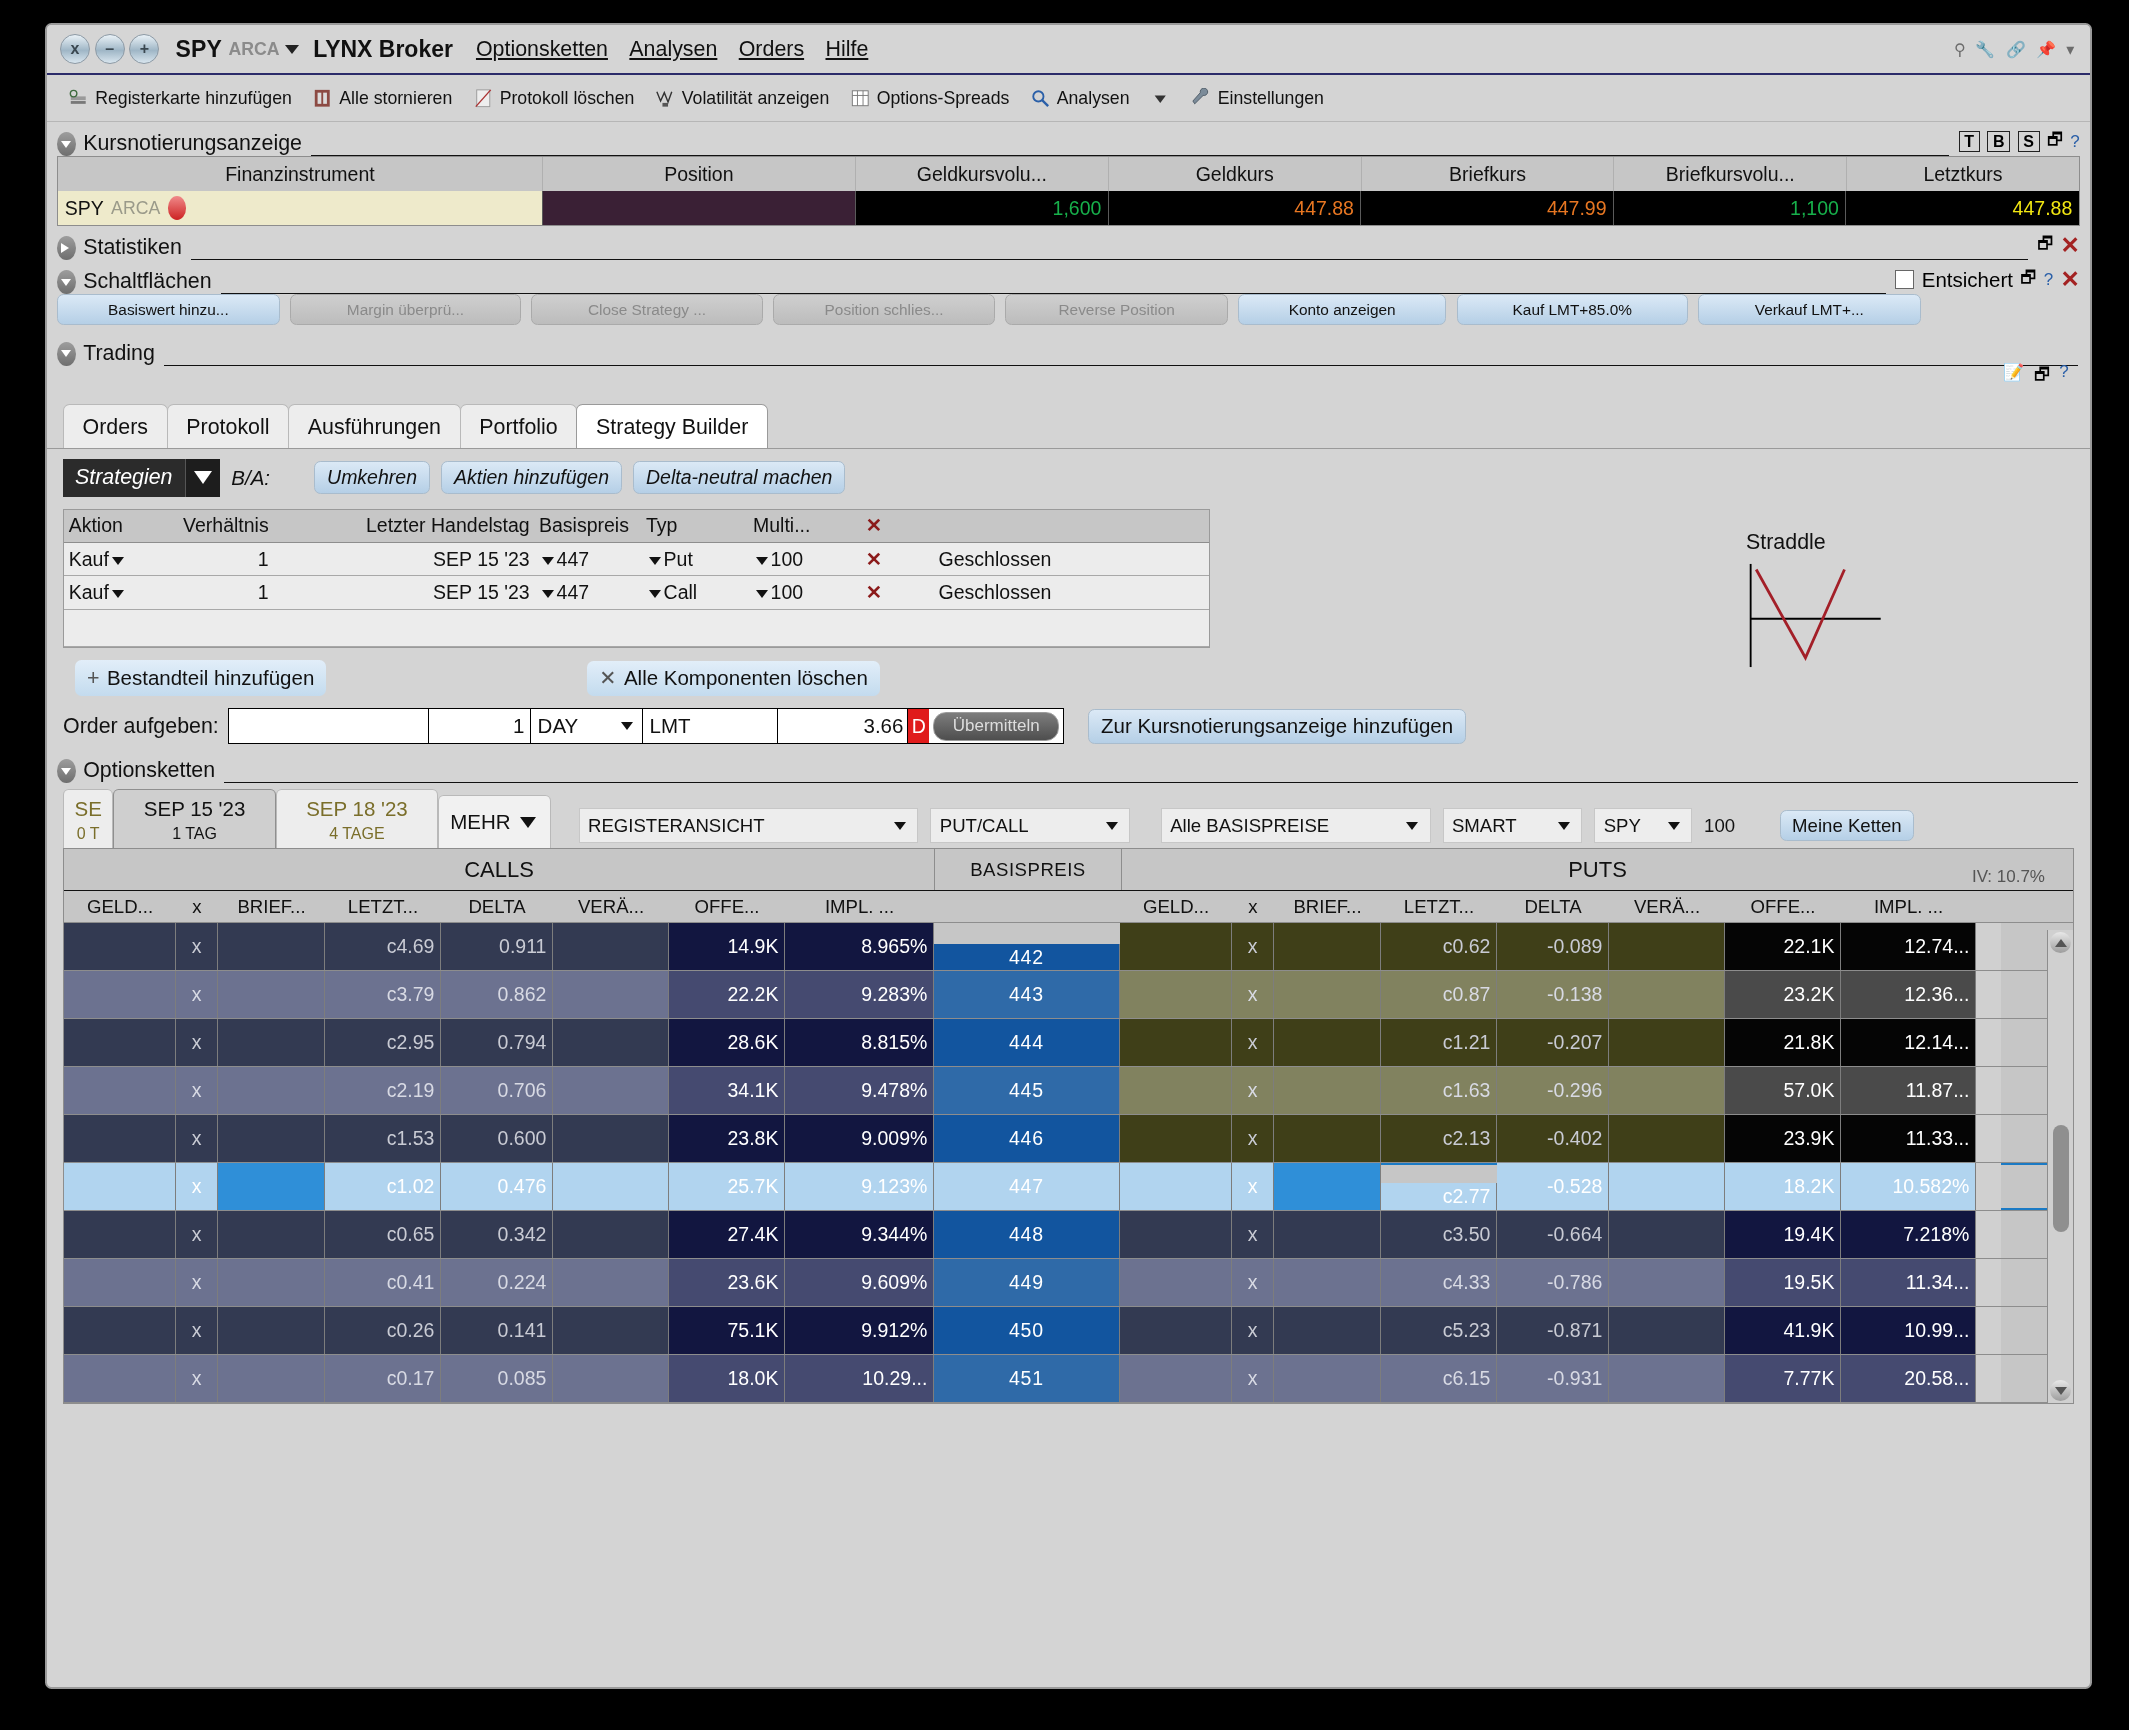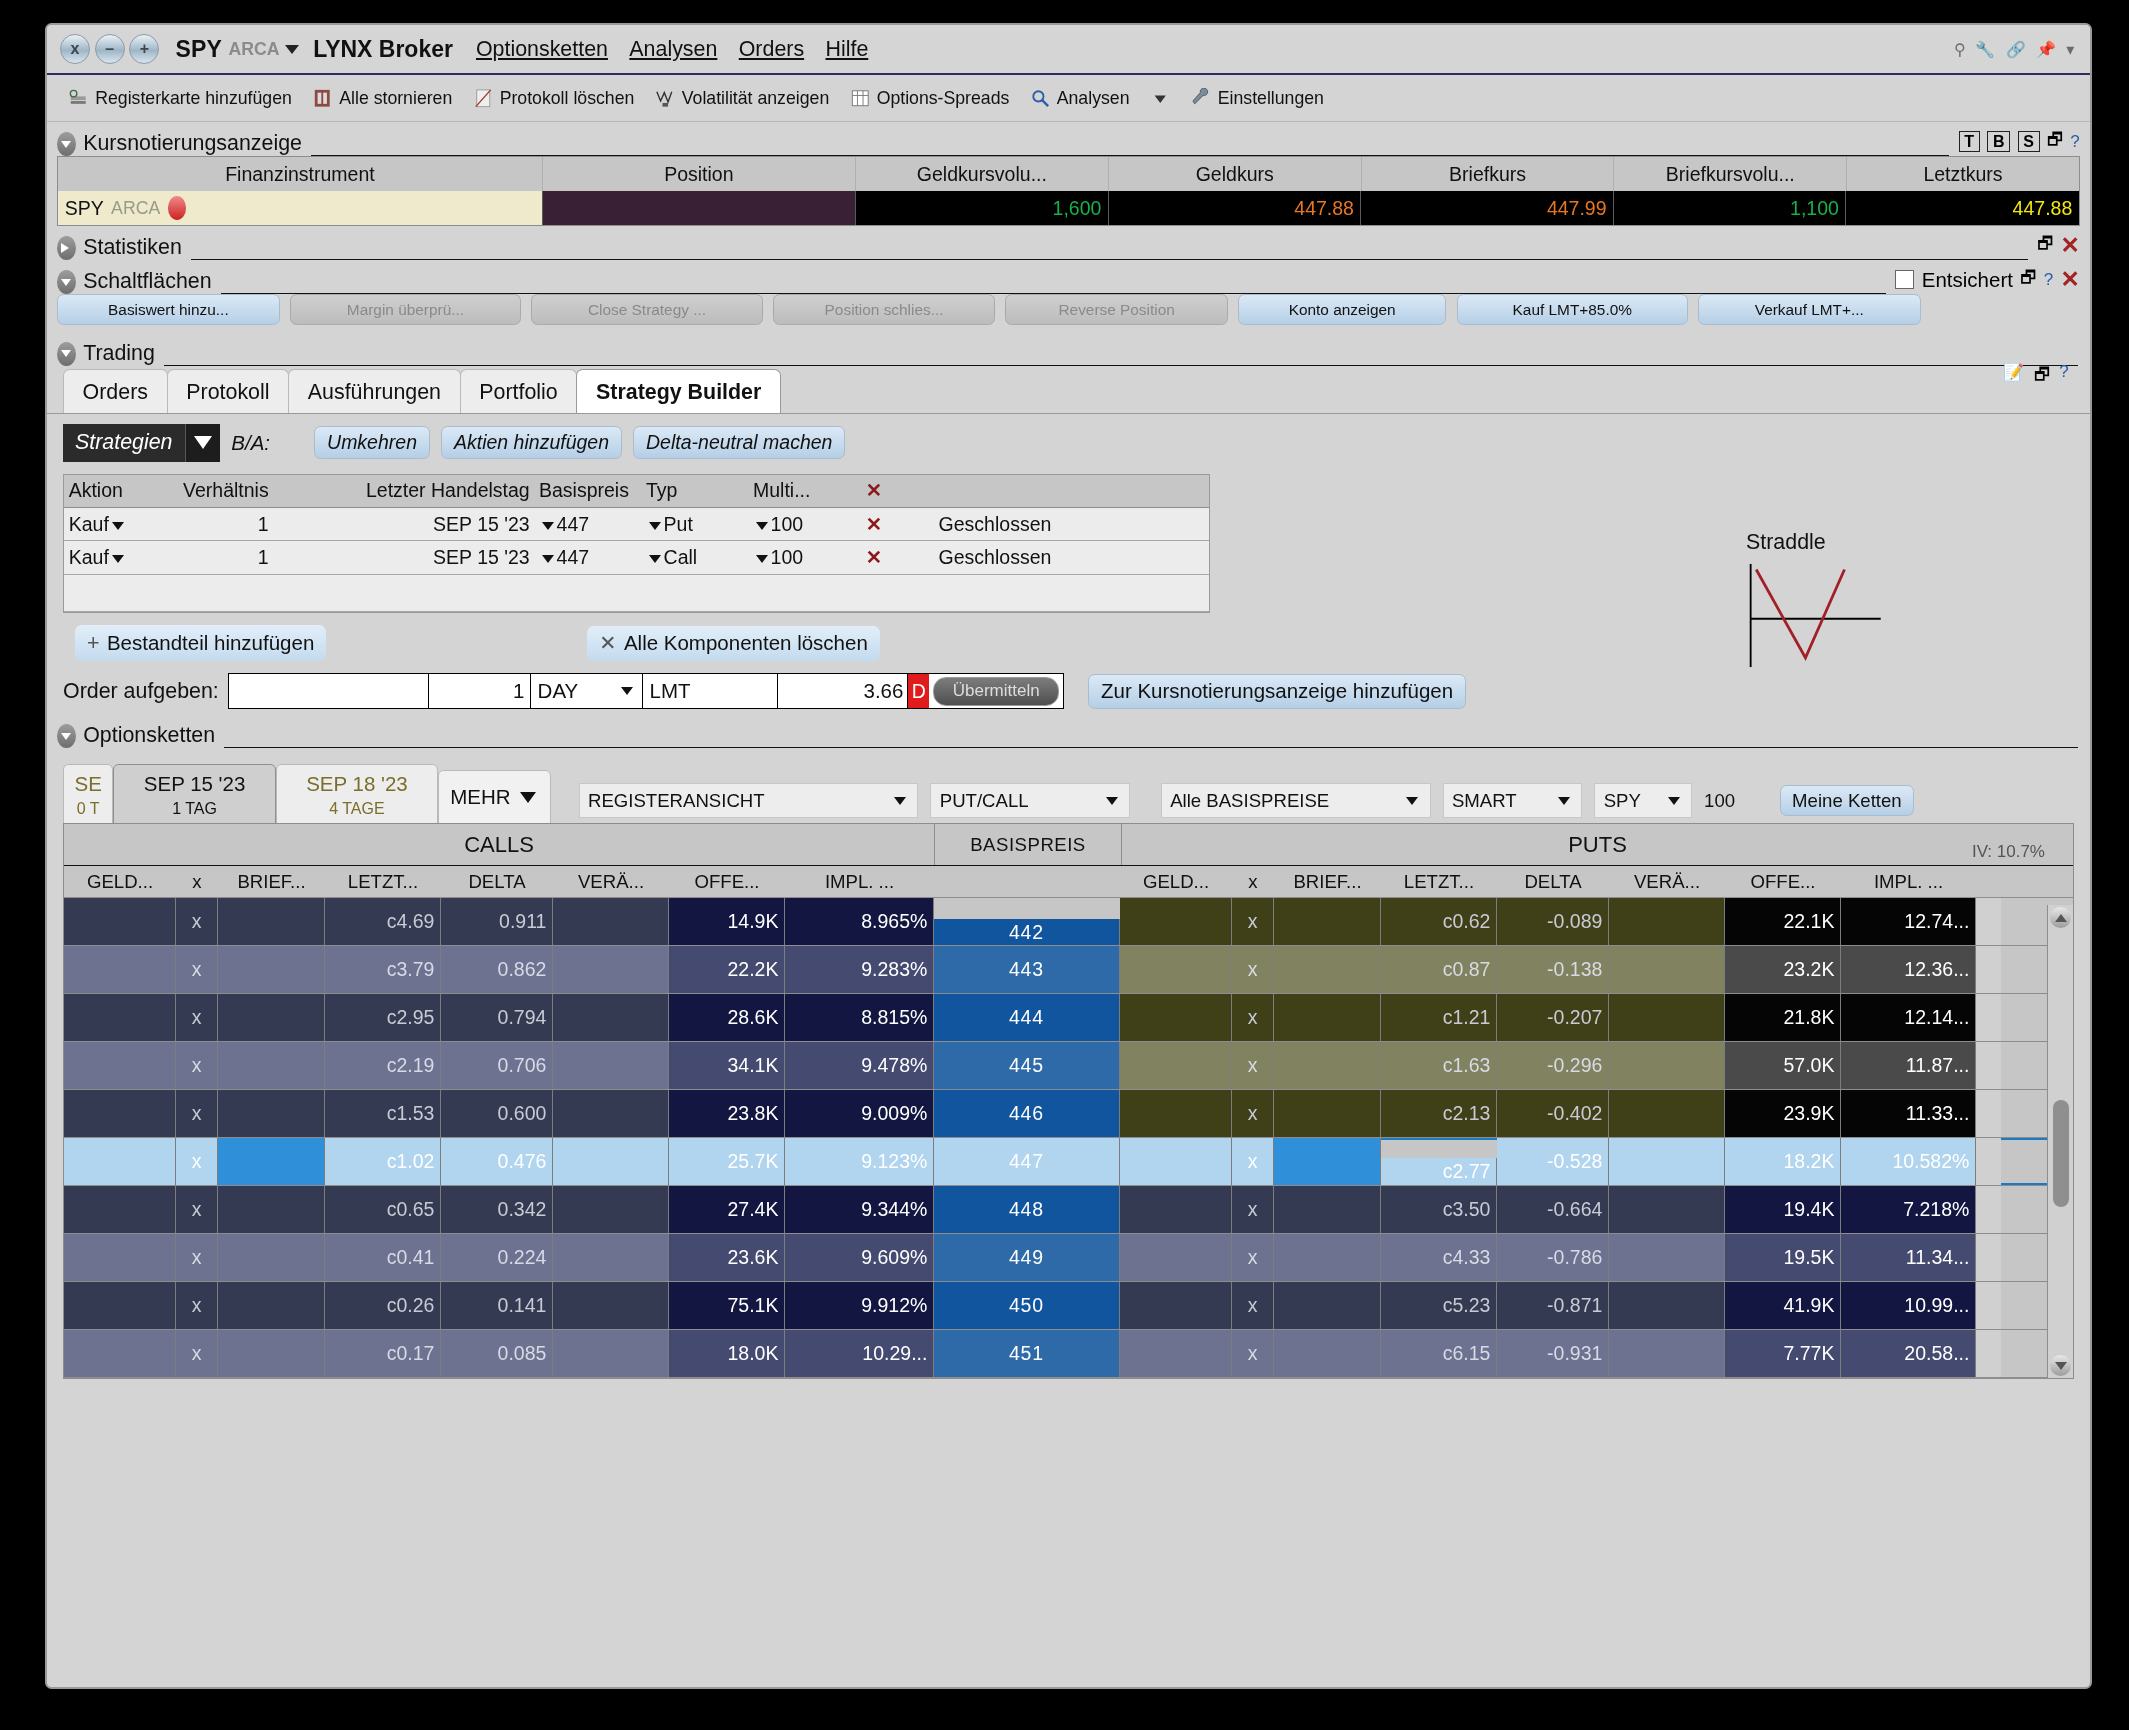--- a/index.html
+++ b/index.html
@@ -60,21 +60,21 @@
   .btnrow{display:flex;gap:10.2px;padding:0 10.2px 2.8px 10.2px;align-items:center;}
   .pbtn{height:29px;border-radius:6.5px;border:0.5px solid #a9bccd;
         background:linear-gradient(180deg,#dbe9f6 0%,#b5cfe6 100%);
         font-size:15.4px;color:#111;display:flex;align-items:center;justify-content:center;padding:0 10.2px;white-space:nowrap;}
   .pbtn.dis{background:linear-gradient(180deg,#cfcfcf,#bcbcbc);border-color:#aaa;color:#8a8a8a;}
 
   
   .tabs{display:flex;align-items:flex-end;padding:0 16px;margin-top:2.8px;border-bottom:1.4px solid #9a9a9a;}
   .tab{font-size:21.4px;color:#111;padding:10.2px 18.6px 8.4px 18.6px;background:#ededed;
        border:0.9px solid #b9b9b9;border-bottom:none;border-radius:6.5px 6.5px 0 0;margin-right:-0.9px;}
-  .tab.active{background:#fff;font-weight:bold;border-color:#9a9a9a;position:relative;z-index:2;}
+  .tab.active{background:#fff;font-weight:normal;border-color:#9a9a9a;position:relative;z-index:2;margin-top:35px;}
 
   
   .sbrow{display:flex;align-items:center;gap:11px;padding:9.3px 16px 0 16px;font-style:italic;}
   .stratbtn{display:flex;align-items:stretch;}
   .stratbtn .a{background:#2b2b2b;color:#fff;font-size:21.4px;padding:6.5px 12px;}
   .stratbtn .b{background:#1d1d1d;display:flex;align-items:center;justify-content:center;padding:0 8.4px;
                border-left:0.9px solid #555;}
   .stratbtn .b i{width:0;height:0;border-left:9.3px solid transparent;border-right:9.3px solid transparent;
                  border-top:13px solid #fff;display:block;}
   .ba{font-size:20.5px;color:#111;}
@@ -114,21 +114,21 @@
   .f-type{width:135px;padding-left:6.5px;}
   .f-px{width:130px;justify-content:flex-end;padding-right:3.7px;border-right:none;}
   .dbadge{background:#e01b1b;color:#fff;font-size:19.5px;width:21.4px;display:flex;align-items:center;justify-content:center;}
   .subm{background:linear-gradient(180deg,#7d7d7d,#4e4e4e);color:#ddd;font-size:17px;border-radius:13px;
         border:0.9px solid #9b9b9b;padding:0 18.6px;display:flex;align-items:center;margin:2.8px 3.7px;}
   .tobig{height:33px;border-radius:6.5px;border:0.5px solid #a9bccd;
          background:linear-gradient(180deg,#dbe9f6 0%,#b5cfe6 100%);font-size:20.5px;color:#111;
          display:flex;align-items:center;justify-content:center;padding:0 12px;margin-left:24px;white-space:nowrap;}
 
   
-  .octabs{display:flex;align-items:flex-end;padding:0 16px;gap:0;margin-top:16px;}
+  .octabs{display:flex;align-items:flex-end;padding:0 16px;gap:0;margin-top:6px;}
   .octab{border:0.9px solid #b9b9b9;border-bottom:none;border-radius:5.6px 5.6px 0 0;background:#ededed;
          padding:6.5px 10.2px 5.6px 10.2px;text-align:center;min-width:42px;}
   .octab .d{font-size:20.5px;color:#7a6e2a;white-space:nowrap;}
   .octab .s{font-size:16px;color:#7a6e2a;margin-top:3.7px;}
   .octab.active{background:#cfcfcf;border-color:#8f8f8f;}
   .octab.active .d{color:#111;} .octab.active .s{color:#111;}
   .octab.mehr{background:#f1f1f1;display:flex;align-items:center;gap:6.5px;padding:14px 11px;}
   .octab.mehr .d{font-size:20.5px;color:#111;}
 
   .ocfilters{display:flex;align-items:center;gap:12px;margin-left:28px;padding-bottom:4.7px;}

